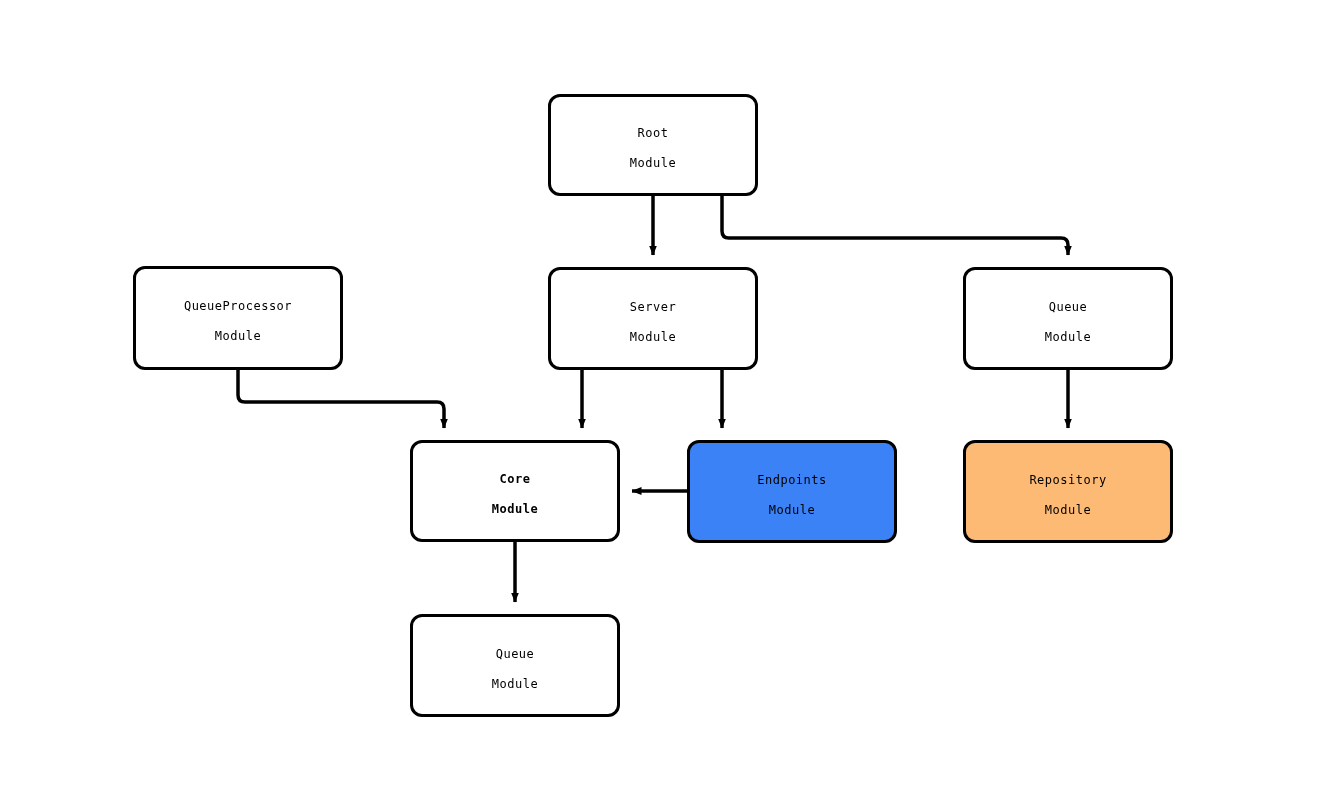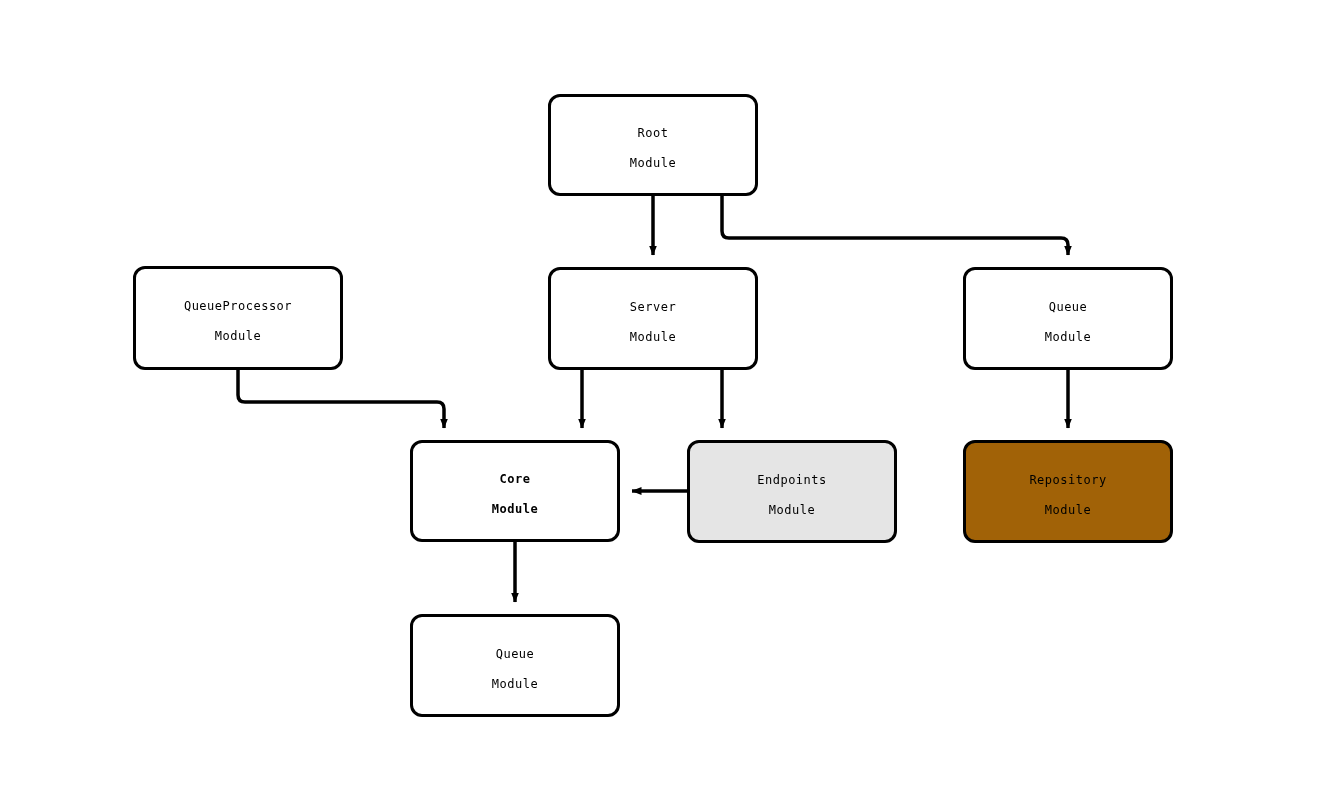--- a/index.html
+++ b/index.html
@@ -96,26 +96,26 @@
   <div class="node" style="left: 963px; top: 267px; width: 210px; height: 103px; background: rgb(255, 255, 255); border-color: rgb(0, 0, 0);">
     <span class="node-line">Queue</span>
     <span class="node-line">Module</span>
   </div>
 
   <div class="node" style="left: 410px; top: 440px; width: 210px; height: 102px; background: rgb(255, 255, 255); border-color: rgb(0, 0, 0); font-weight: bold;">
     <span class="node-line">Core</span>
     <span class="node-line">Module</span>
   </div>
 
-  <div class="node" style="left: 687px; top: 440px; width: 210px; height: 103px; background: #e5e5e5; border-color: rgb(0, 0, 0);">
+  <div class="node" style="left: 687px; top: 440px; width: 210px; height: 103px; background: #3b82f6; border-color: rgb(0, 0, 0);">
     <span class="node-line">Endpoints</span>
     <span class="node-line">Module</span>
   </div>
 
-  <div class="node" style="left: 963px; top: 440px; width: 210px; height: 103px; background: #a16207; border-color: rgb(0, 0, 0);">
+  <div class="node" style="left: 963px; top: 440px; width: 210px; height: 103px; background: #fdba74; border-color: rgb(0, 0, 0);">
     <span class="node-line">Repository</span>
     <span class="node-line">Module</span>
   </div>
 
   <div class="node" style="left: 410px; top: 614px; width: 210px; height: 103px; background: rgb(255, 255, 255); border-color: rgb(0, 0, 0);">
     <span class="node-line">Queue</span>
     <span class="node-line">Module</span>
   </div>
 
 </div>

